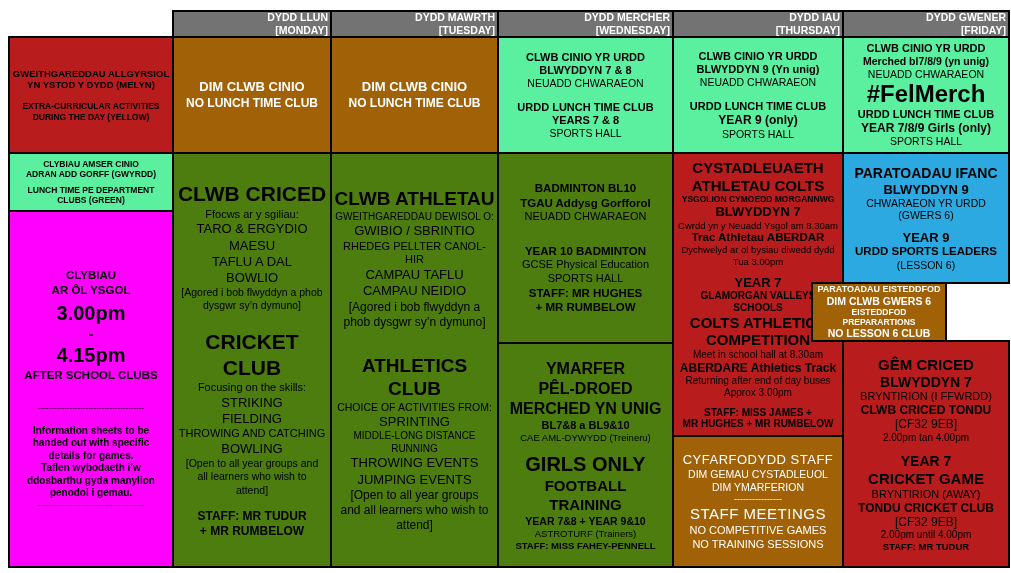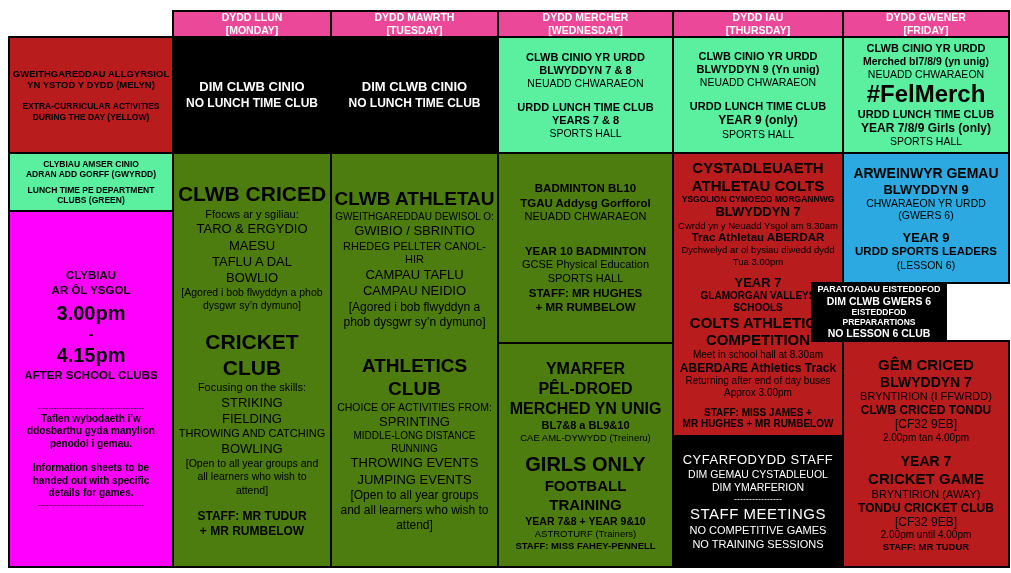--- a/index.html
+++ b/index.html
@@ -7,25 +7,25 @@
     width:1011px;height:573px;position:relative;overflow:hidden;
     background:#ffffff;color:#000;
     font-family:"Liberation Sans", sans-serif;
   }
   .cell{
     position:absolute;box-sizing:border-box;border:2px solid #000;
     display:flex;flex-direction:column;align-items:center;justify-content:center;
     text-align:center;line-height:1.25;padding:2px;overflow:hidden;
   }
   .tight{line-height:1.18;}
-  .c-teal{background:#ec4899;color:#fff;}
+  .c-teal{background:#737373;color:#fff;align-items:flex-end;}
   .c-yellow{background:#b91c1c;}
   .c-green{background:#5BF09F;}
   .c-magenta{background:#FF00FF;}
-  .c-black{background:#000000;color:#fff;}
+  .c-black{background:#a16207;color:#fff;}
   .c-white{background:#4d7c0f;}
   .c-blue{background:#2CA9E1;}
   .b{font-weight:700;}
   .ls{letter-spacing:.5px;}
   .f8{font-size:8px;}.f85{font-size:8.5px;}.f9{font-size:9px;}.f95{font-size:9.5px;}
   .f10{font-size:10px;}.f105{font-size:10.5px;}.f11{font-size:11px;}.f115{font-size:11.5px;}
   .f12{font-size:12px;}.f13{font-size:13px;}.f14{font-size:14px;}.f15{font-size:15px;}
   .f16{font-size:16px;}.f19{font-size:19px;}.f20{font-size:20px;}.f21{font-size:21px;}
   .f24{font-size:24px;}
   .g4{margin-top:4px;}.g6{margin-top:6px;}.g8{margin-top:8px;}.g10{margin-top:10px;}
@@ -71,22 +71,22 @@
 </div>
 
 <div class="cell c-magenta" style="left:8px;top:210px;width:166px;height:358px">
   <div class="f115 b">CLYBIAU</div>
   <div class="f115 b">AR ÔL YSGOL</div>
   <div class="f20 b g4">3.00pm</div>
   <div class="f14 b">-</div>
   <div class="f20 b">4.15pm</div>
   <div class="f115 b">AFTER SCHOOL CLUBS</div>
   <div class="f8 g20">----------------------------------------</div>
+  <div class="f10 b w92 g12">Information sheets to be handed out with specific details for games.</div>
   <div class="f10 b w92">Taflen wybodaeth i’w ddosbarthu gyda manylion penodol i gemau.</div>
-  <div class="f10 b w92 g12">Information sheets to be handed out with specific details for games.</div>
   <div class="f8">----------------------------------------</div>
 </div>
 
 <div class="cell c-black" style="left:172px;top:36px;width:160px;height:118px">
   <div class="f13 b">DIM CLWB CINIO</div>
   <div class="f12 b">NO LUNCH TIME CLUB</div>
 </div>
 
 <div class="cell c-white" style="left:172px;top:152px;width:160px;height:416px">
   <div class="f21 b">CLWB CRICED</div>
@@ -207,21 +207,21 @@
   <div class="f11 b">CLWB CINIO YR URDD</div>
   <div class="f105 b">Merched bl7/8/9 (yn unig)</div>
   <div class="f105">NEUADD CHWARAEON</div>
   <div class="f24 b">#FelMerch</div>
   <div class="f11 b">URDD LUNCH TIME CLUB</div>
   <div class="f12 b">YEAR 7/8/9 Girls (only)</div>
   <div class="f105">SPORTS HALL</div>
 </div>
 
 <div class="cell c-blue tight" style="left:842px;top:152px;width:168px;height:132px">
-  <div class="f14 b">ARWEINWYR GEMAU</div>
+  <div class="f14 b">PARATOADAU IFANC</div>
   <div class="f13 b">BLWYDDYN 9</div>
   <div class="f105">CHWARAEON YR URDD</div>
   <div class="f105">(GWERS 6)</div>
   <div class="f13 b g8">YEAR 9</div>
   <div class="f115 b">URDD SPORTS LEADERS</div>
   <div class="f105">(LESSON 6)</div>
 </div>
 
 <div class="cell c-black tight" style="left:811px;top:282px;width:136px;height:60px">
   <div class="f9 b">PARATOADAU EISTEDDFOD</div>

